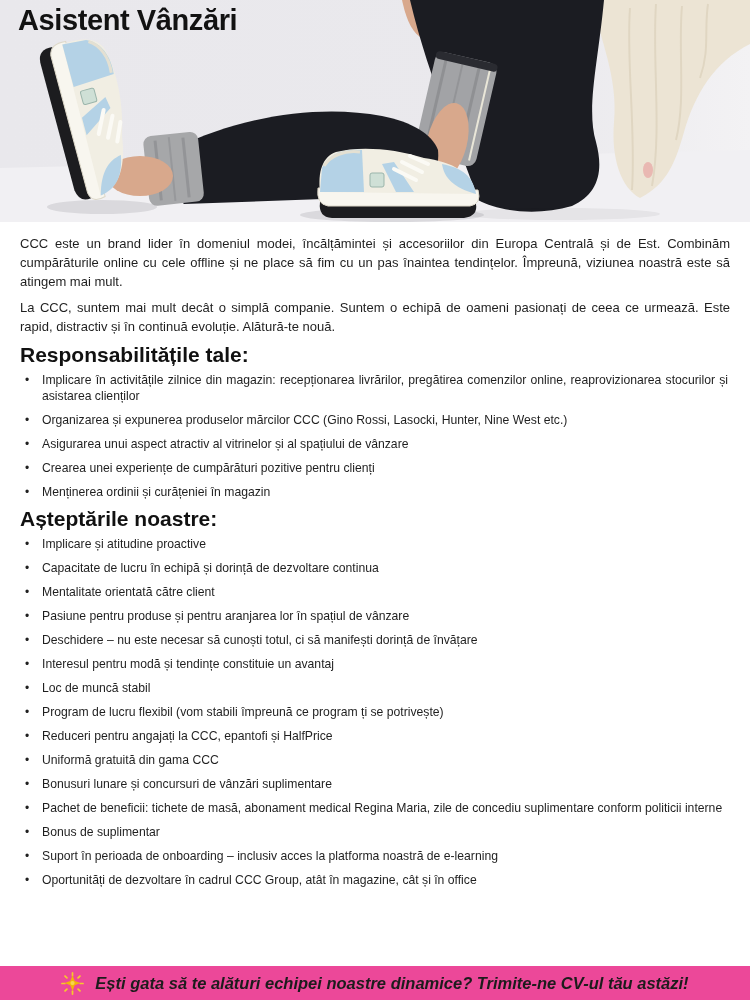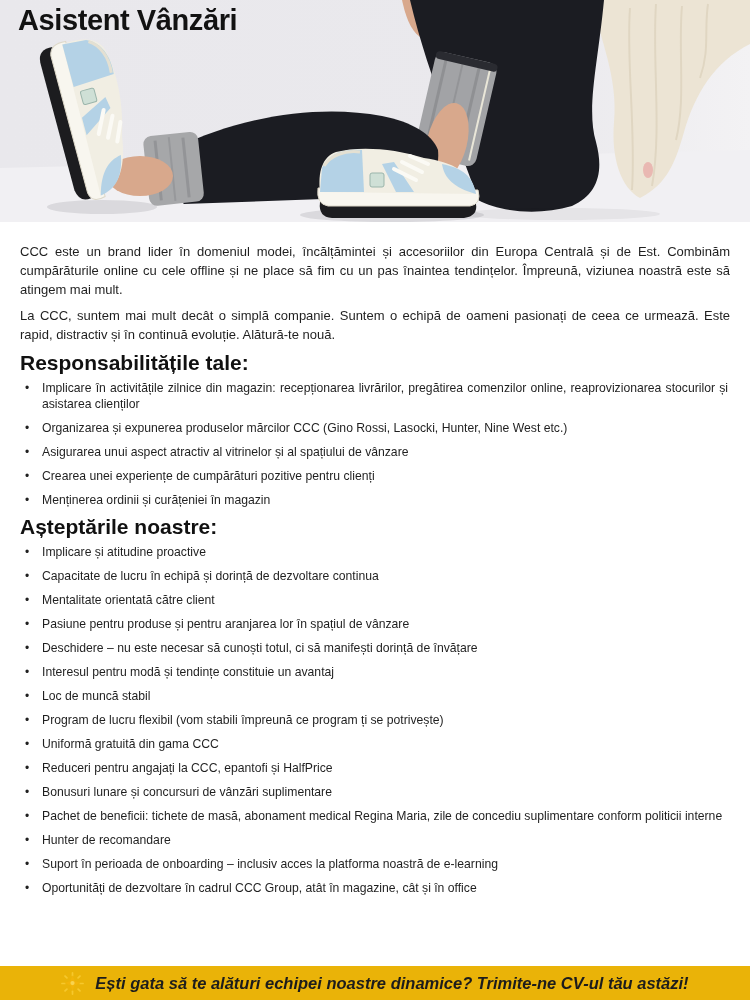--- a/index.html
+++ b/index.html
@@ -18,21 +18,21 @@
   .hero svg { display: block; }
   .hero h1 {
     position: absolute; top: 4px; left: 18px;
     margin: 0;
     font-size: 29px; font-weight: 700;
     letter-spacing: -0.4px;
     color: #121212;
   }
 
   
-  .content { padding: 20px 20px 0 20px; }
+  .content { padding: 12px 20px 0 20px; }
   p.intro {
     margin: 0 0 7px 0;
     font-size: 13px; line-height: 19px;
     text-align: justify;
     color: #1f1f1f;
   }
   h2.section-heading {
     margin: 9px 0 8px 0;
     font-size: 21px; line-height: 19px;
     font-weight: 700; color: #111111;
@@ -49,21 +49,21 @@
   ul.bullets li::before {
     content: "\2022";
     position: absolute; left: 5px; top: 0;
     font-size: 12px; color: #1f1f1f;
   }
 
   
   .footer {
     position: absolute; left: 0; bottom: 0;
     width: 750px; height: 34px;
-    background: #eab308;
+    background: #ec4899;
     display: flex; align-items: center; justify-content: center;
     gap: 11px;
   }
   .footer .cta-text {
     font-style: italic;
     font-weight: 600;
     font-size: 16.5px;
     color: #1c1c1c;
   }
   .sparkle { width: 23px; height: 23px; flex: 0 0 auto; }
@@ -171,25 +171,25 @@
       <li>Pasiune pentru produse și pentru aranjarea lor în spațiul de vânzare</li>
       <li>Deschidere – nu este necesar să cunoști totul, ci să manifești dorință de învățare</li>
       <li>Interesul pentru modă și tendințe constituie un avantaj</li>
     </ul>
   </section>
 
   <section>
     <ul class="bullets">
       <li>Loc de muncă stabil</li>
       <li>Program de lucru flexibil (vom stabili împreună ce program ți se potrivește)</li>
+      <li>Reduceri pentru angajați la CCC, epantofi și HalfPrice</li>
       <li>Uniformă gratuită din gama CCC</li>
-      <li>Reduceri pentru angajați la CCC, epantofi și HalfPrice</li>
       <li>Bonusuri lunare și concursuri de vânzări suplimentare</li>
       <li>Pachet de beneficii: tichete de masă, abonament medical Regina Maria, zile de concediu suplimentare conform politicii interne</li>
-      <li>Hunter de recomandare</li>
+      <li>Bonus de suplimentar</li>
       <li>Suport în perioada de onboarding – inclusiv acces la platforma noastră de e-learning</li>
       <li>Oportunități de dezvoltare în cadrul CCC Group, atât în magazine, cât și în office</li>
     </ul>
   </section>
 </main>
 
 <footer class="footer">
   <svg class="sparkle" viewBox="0 0 24 24" aria-hidden="true">
     <g stroke="#f6c82d" stroke-width="1.8" stroke-linecap="round">
       <line x1="12" y1="1" x2="12" y2="4"></line>

